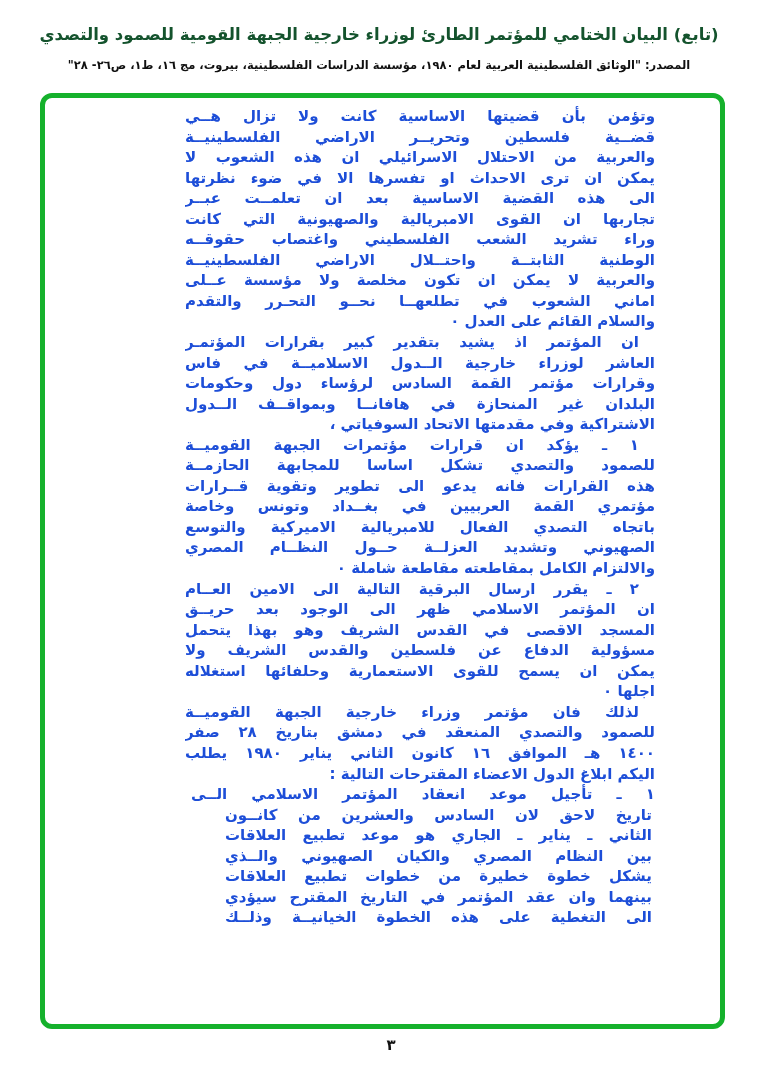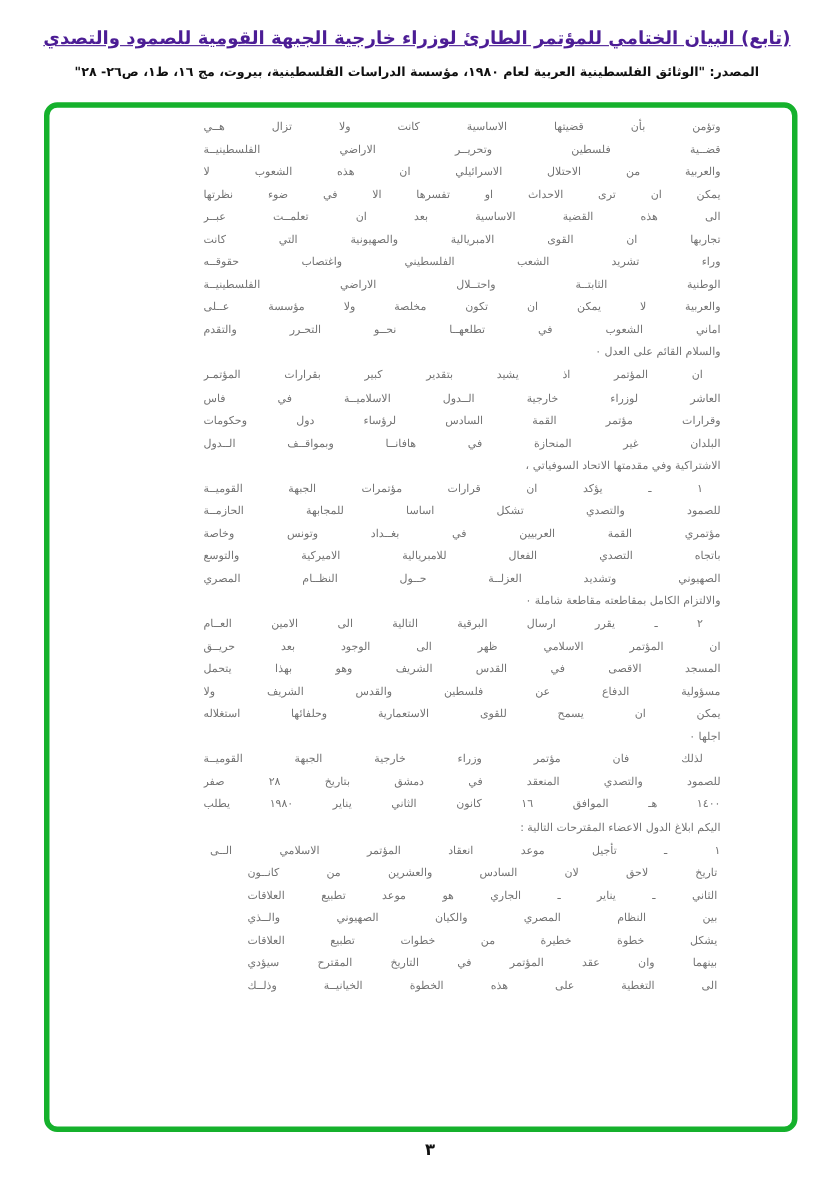--- a/index.html
+++ b/index.html
@@ -22,22 +22,21 @@
     position: absolute;
     top: 22px;
     left: 0;
     width: 758px;
     text-align: center;
     direction: rtl;
     font-size: 16.5px;
     font-weight: bold;
     line-height: 26px;
     letter-spacing: 0px;
-    color: #4c1d95;
-    text-decoration: underline;
+    color: #14532d;
   }
   .doc-source {
     position: absolute;
     top: 57px;
     left: 0;
     width: 758px;
     text-align: center;
     direction: rtl;
     font-size: 11.5px;
     font-weight: bold;
@@ -58,23 +57,23 @@
   .text-body {
     position: absolute;
     left: 185px;
     top: 106px;
     width: 470px;
     direction: rtl;
   }
   .line {
     height: 20.55px;
     line-height: 20.55px;
-    font-size: 10px;
-    font-weight: normal;
-    color: #737373;
+    font-size: 15px;
+    font-weight: bold;
+    color: #1d4ed8;
     overflow: hidden;
   }
   .line.j {
     text-align: justify;
     text-align-last: justify;
   }
   .line.i {
     text-align: justify;
     text-align-last: justify;
     padding-right: 16px;
@@ -129,20 +128,21 @@
       <div class="line j">والعربية لا يمكن ان تكون مخلصة ولا مؤسسة عــلى</div>
       <div class="line j">اماني الشعوب في تطلعهــا نحــو التحـرر والتقدم</div>
       <div class="line r">والسلام القائم على العدل ٠</div>
       <div class="line i">ان المؤتمر اذ يشيد بتقدير كبير بقرارات المؤتمـر</div>
       <div class="line j">العاشر لوزراء خارجية الــدول الاسلاميــة في فاس</div>
       <div class="line j">وقرارات مؤتمر القمة السادس لرؤساء دول وحكومات</div>
       <div class="line j">البلدان غير المنحازة في هافانــا وبمواقــف الــدول</div>
       <div class="line r">الاشتراكية وفي مقدمتها الاتحاد السوفياتي ،</div>
       <div class="line i">١ ـ يؤكد ان قرارات مؤتمرات الجبهة القوميــة</div>
       <div class="line j">للصمود والتصدي تشكل اساسا للمجابهة الحازمــة</div>
+      <div class="line j">هذه القرارات فانه يدعو الى تطوير وتقوية قــرارات</div>
       <div class="line j">مؤتمري القمة العربيين في بغــداد وتونس وخاصة</div>
       <div class="line j">باتجاه التصدي الفعال للامبريالية الاميركية والتوسع</div>
       <div class="line j">الصهيوني وتشديد العزلــة حــول النظــام المصري</div>
       <div class="line r">والالتزام الكامل بمقاطعته مقاطعة شاملة ٠</div>
       <div class="line i">٢ ـ يقرر ارسال البرقية التالية الى الامين العــام</div>
       <div class="line j">ان المؤتمر الاسلامي ظهر الى الوجود بعد حريــق</div>
       <div class="line j">المسجد الاقصى في القدس الشريف وهو بهذا يتحمل</div>
       <div class="line j">مسؤولية الدفاع عن فلسطين والقدس الشريف ولا</div>
       <div class="line j">يمكن ان يسمح للقوى الاستعمارية وحلفائها استغلاله</div>
       <div class="line r">اجلها ٠</div>

